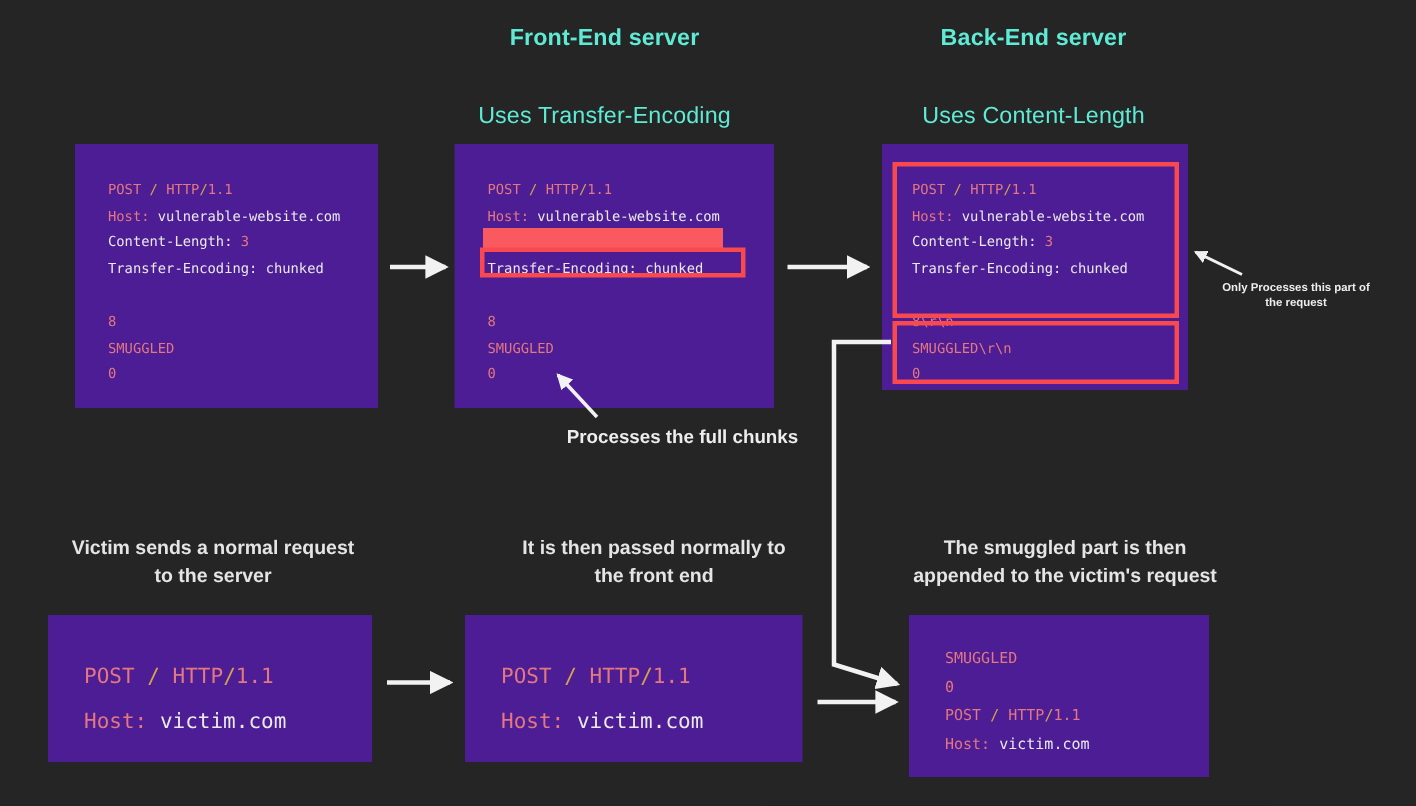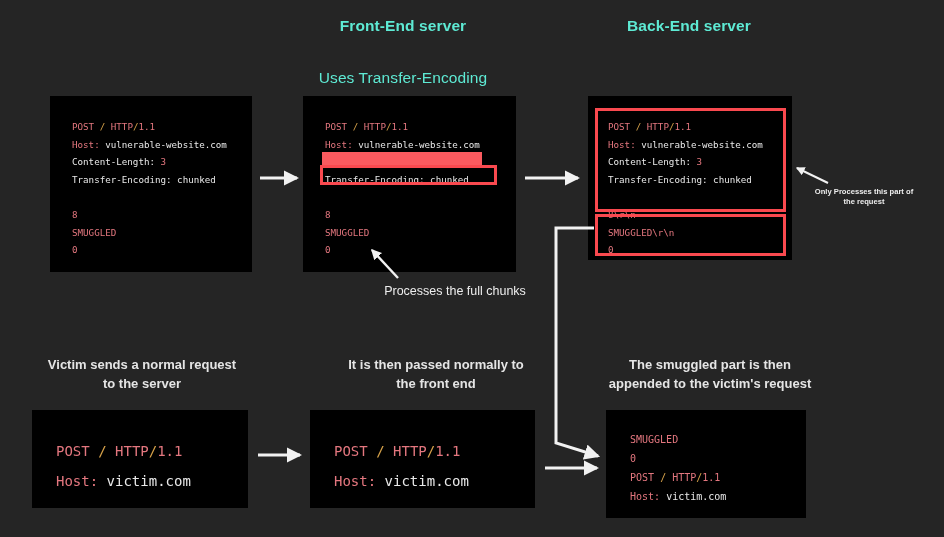--- a/index.html
+++ b/index.html
@@ -32,21 +32,21 @@
   .col-head .l2 { font-size: 15.5px; font-weight: 400; margin-top: 32px; }
   .col-head.single .l1 { font-weight: 700; font-size: 13.5px; }
 
   #head-attacker { left: 28px;  top: 44px;  width: 250px; }
   #head-frontend { left: 272px; top: 16px;  width: 262px; }
   #head-backend  { left: 558px; top: 16px;  width: 262px; }
 
   
   .panel {
     position: absolute;
-    background: #000000;
+    background: #4c1d95;
     font-family: "DejaVu Sans Mono", "Liberation Mono", monospace;
     color: #e8e8e8;
     box-sizing: border-box;
   }
   .panel .code {
     white-space: pre;
   }
   .ln { white-space: pre; }
 
   
@@ -119,21 +119,21 @@
   
   .note {
     position: absolute;
     color: #ededed;
     text-align: center;
     line-height: 1.35;
     user-select: none;
   }
   #note-chunks {
     left: 360px; top: 283px; width: 190px;
-    font-size: 12.5px; font-weight: 400; text-align: center;
+    font-size: 12.5px; font-weight: 700; text-align: center;
   }
   #note-only {
     left: 790px; top: 187px; width: 148px;
     font-size: 7.6px; font-weight: 700;
   }
 
   .cap {
     position: absolute;
     color: #e5e5e5;
     text-align: center;
@@ -152,20 +152,21 @@
 <div id="stage">
 
 
   <div class="col-head" id="head-frontend">
     <div class="l1">Front-End server</div>
     <div class="l2">Uses Transfer-Encoding</div>
   </div>
 
   <div class="col-head" id="head-backend">
     <div class="l1">Back-End server</div>
+    <div class="l2">Uses Content-Length</div>
   </div>
 
   <div class="panel" id="panel-attacker">
     <div class="code"><div class="ln"><span class="k">POST</span><span class="w"> </span><span class="s">/</span><span class="w"> </span><span class="k">HTTP</span><span class="s">/</span><span class="v">1.1</span></div><div class="ln"><span class="k">Host:</span><span class="w"> vulnerable-website.com</span></div><div class="ln"><span class="w">Content-Length:</span><span class="w"> </span><span class="v">3</span></div><div class="ln"><span class="w">Transfer-Encoding:</span><span class="w"> chunked</span></div><div class="ln"><span class="w"> </span></div><div class="ln"><span class="v">8</span></div><div class="ln"><span class="v">SMUGGLED</span></div><div class="ln"><span class="v">0</span></div></div>
   </div>
 
   <div class="panel" id="panel-frontend">
     <div class="code"><div class="ln"><span class="k">POST</span><span class="w"> </span><span class="s">/</span><span class="w"> </span><span class="k">HTTP</span><span class="s">/</span><span class="v">1.1</span></div><div class="ln"><span class="k">Host:</span><span class="w"> vulnerable-website.com</span></div><div class="ln"><span class="w">Content-Length:</span><span class="w"> </span><span class="v">3</span></div><div class="ln"><span class="w">Transfer-Encoding:</span><span class="w"> chunked</span></div><div class="ln"><span class="w"> </span></div><div class="ln"><span class="v">8</span></div><div class="ln"><span class="v">SMUGGLED</span></div><div class="ln"><span class="v">0</span></div></div>
   </div>
 

